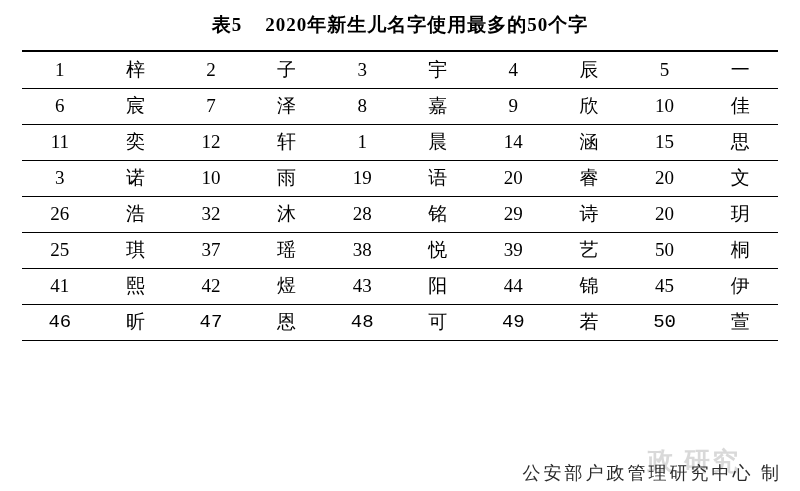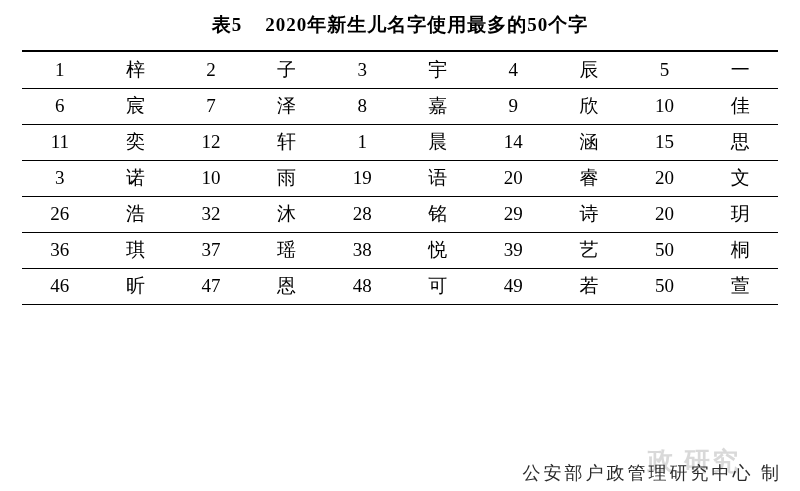--- a/index.html
+++ b/index.html
@@ -45,20 +45,21 @@
     text-align: center;
     vertical-align: middle;
     font-size: 19px;
     padding: 0;
   }
   table.name-table tr.row td {
     border-top: none;
   }
   table.name-table tr.row:last-child td {
     border-bottom: 1px solid #000000;
+    font-family: Liberation Mono, monospace;
   }
   
   .rule-top {
     width: 756px;
     margin: 0 auto;
     border-top: 2px solid #000000;
   }
   td.num {
     font-size: 18px;
     font-family: "Liberation Serif", "DejaVu Serif", serif;
@@ -150,30 +151,42 @@
         <td class="num">32</td>
         <td class="ch">沐</td>
         <td class="num">28</td>
         <td class="ch">铭</td>
         <td class="num">29</td>
         <td class="ch">诗</td>
         <td class="num">20</td>
         <td class="ch">玥</td>
       </tr>
       <tr class="row">
-        <td class="num">36</td>
+        <td class="num">25</td>
         <td class="ch">琪</td>
         <td class="num">37</td>
         <td class="ch">瑶</td>
         <td class="num">38</td>
         <td class="ch">悦</td>
         <td class="num">39</td>
         <td class="ch">艺</td>
         <td class="num">50</td>
         <td class="ch">桐</td>
+      </tr>
+      <tr class="row">
+        <td class="num">41</td>
+        <td class="ch">熙</td>
+        <td class="num">42</td>
+        <td class="ch">煜</td>
+        <td class="num">43</td>
+        <td class="ch">阳</td>
+        <td class="num">44</td>
+        <td class="ch">锦</td>
+        <td class="num">45</td>
+        <td class="ch">伊</td>
       </tr>
       <tr class="row">
         <td class="num">46</td>
         <td class="ch">昕</td>
         <td class="num">47</td>
         <td class="ch">恩</td>
         <td class="num">48</td>
         <td class="ch">可</td>
         <td class="num">49</td>
         <td class="ch">若</td>

